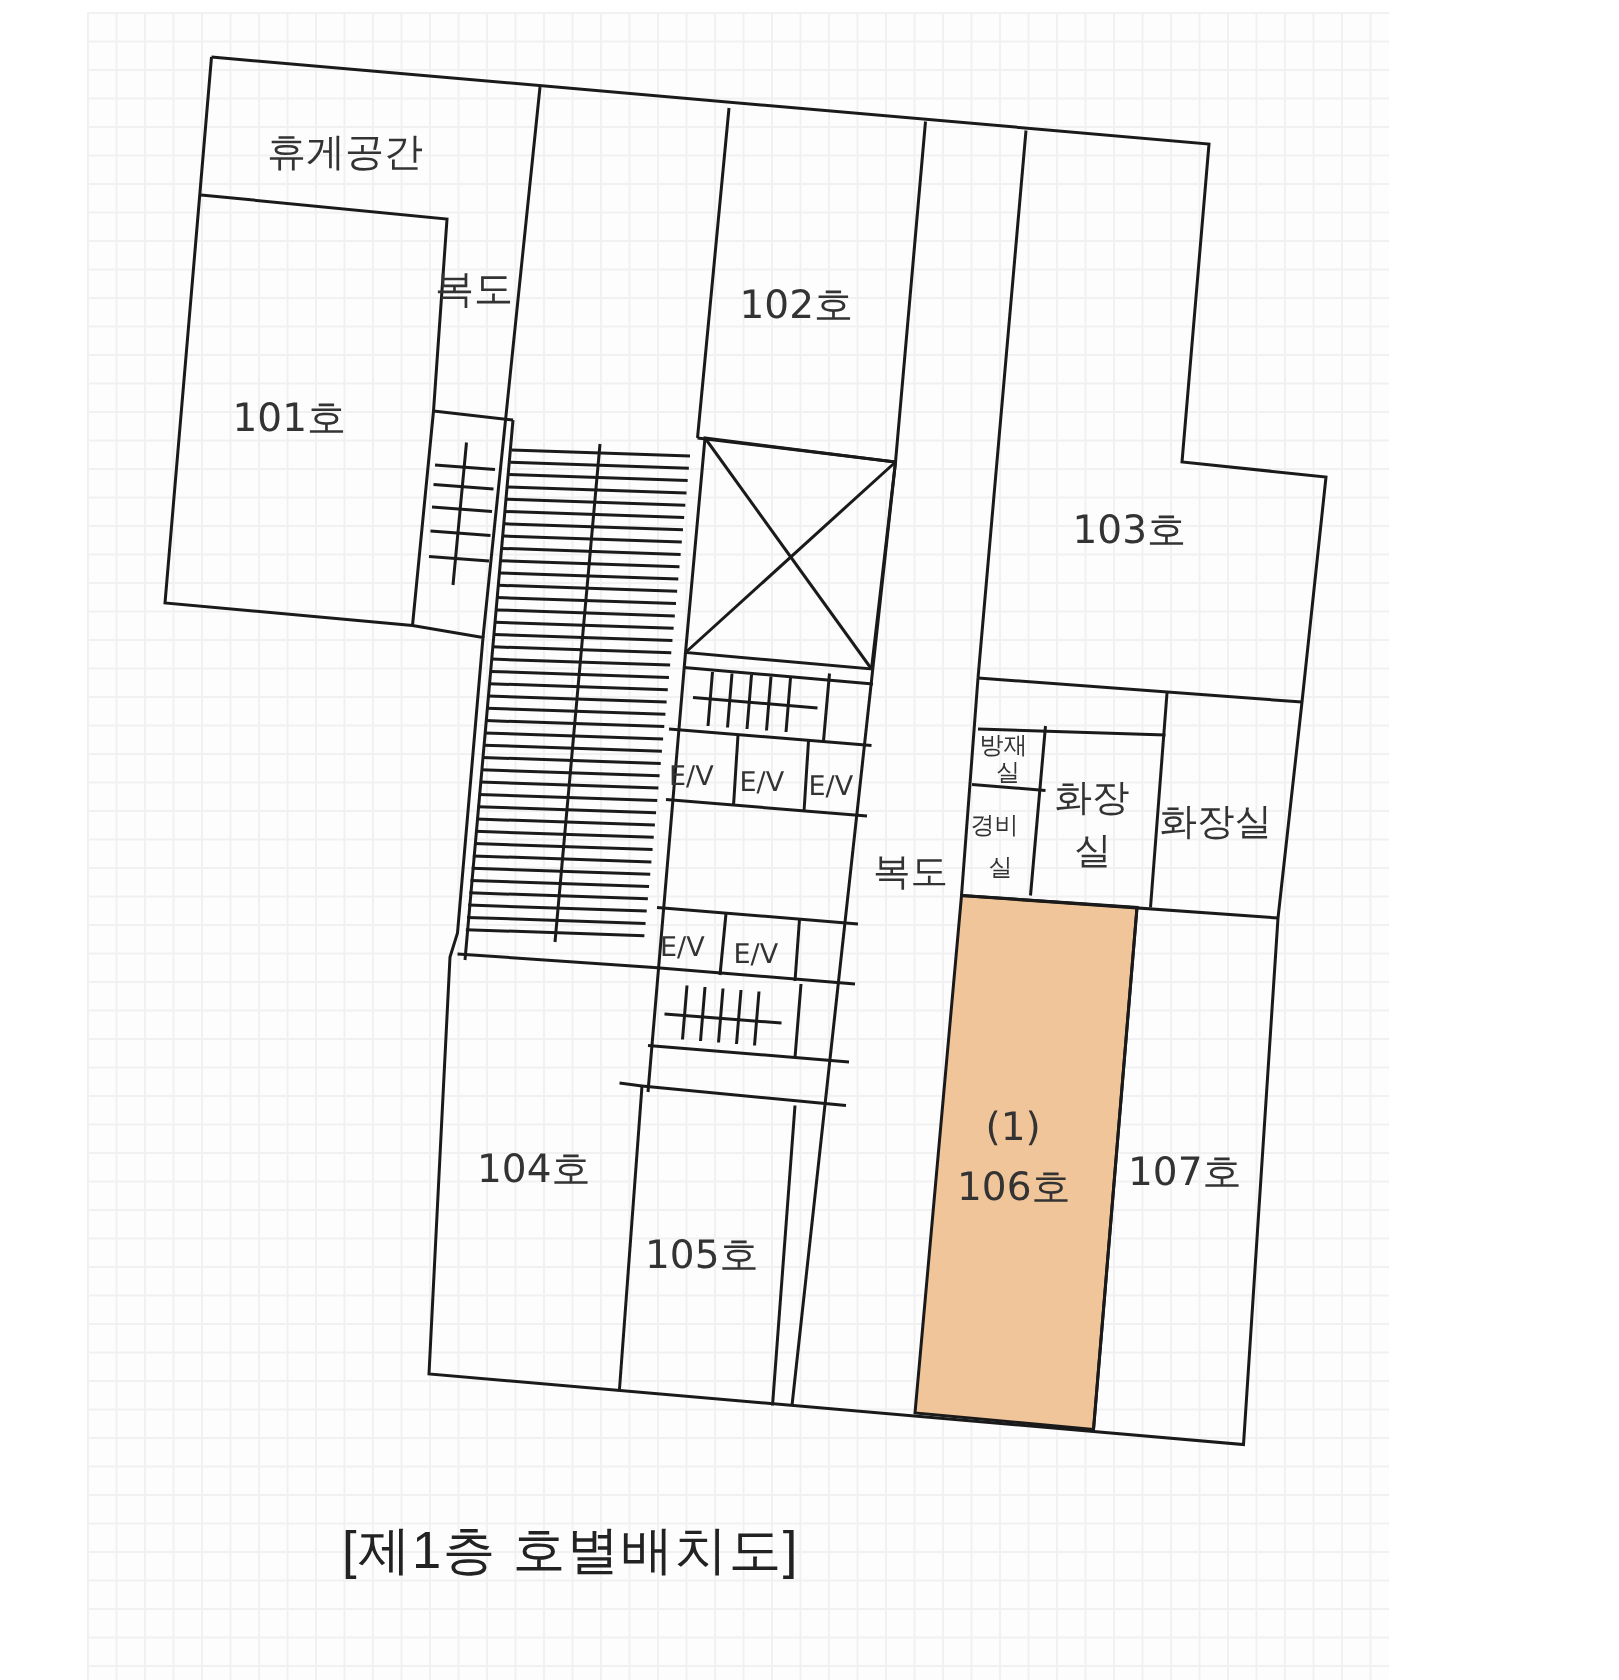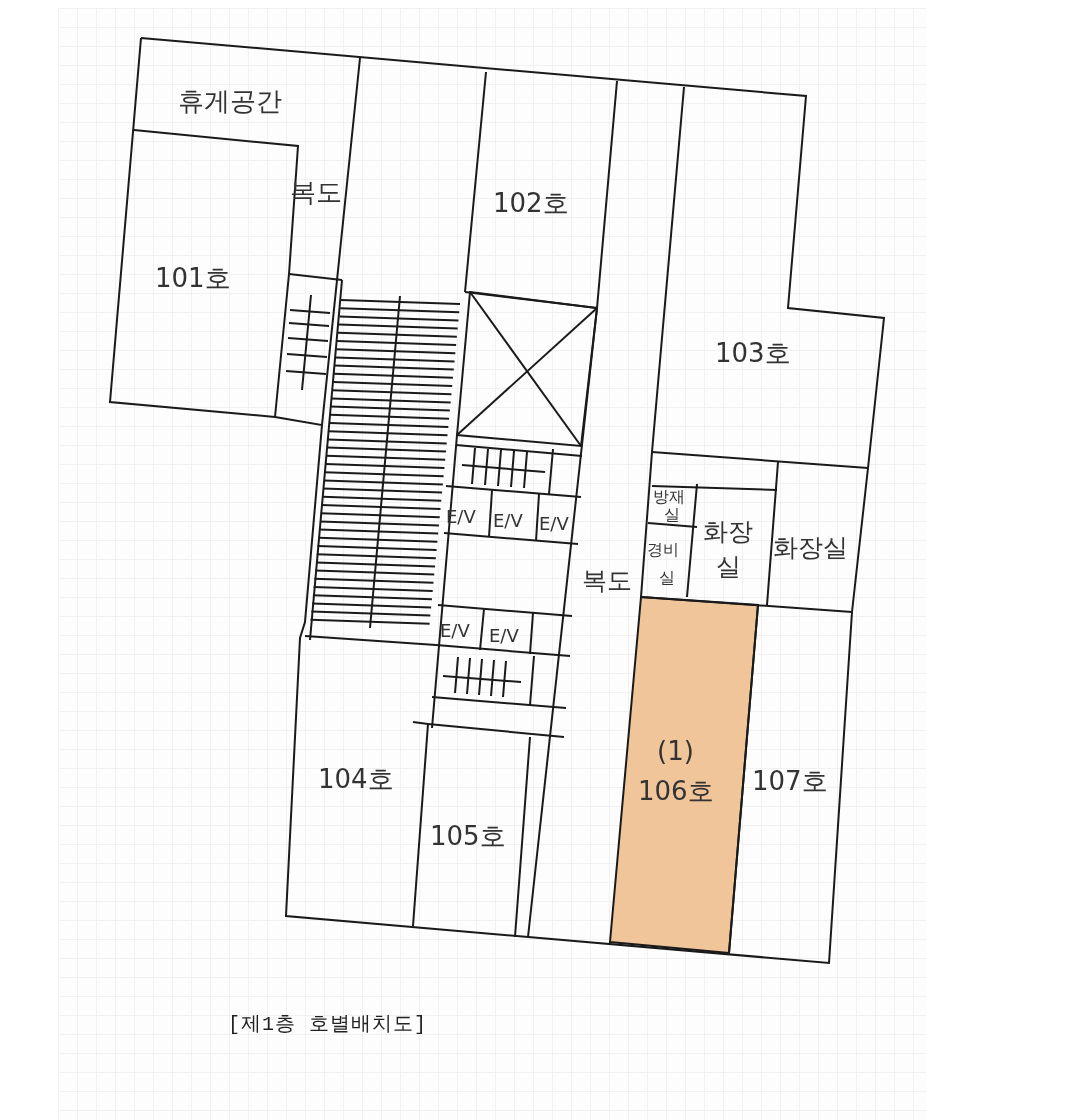--- a/index.html
+++ b/index.html
@@ -9,22 +9,22 @@
     background-color: #fdfdfd;
     background-image:
       linear-gradient(#f1f1f1 1px, transparent 1px),
       linear-gradient(90deg, #f1f1f1 1px, transparent 1px);
     background-size: 19px 19px;
   }
   svg.plan { position: absolute; left: 0; top: 0; }
   .lbl { fill: #333; font-family: "DejaVu Sans", sans-serif; }
   .caption {
     position: absolute; left: 228px; top: 1010px;
-    font-size: 20px; color: #222; letter-spacing: 1px;
-    font-family: Liberation Mono, monospace;
+    font-size: 35px; color: #222; letter-spacing: 1px;
+    font-family: Liberation Sans, sans-serif;
   }
 </style>
 </head>
 <body>
 
 <div class="sheet"></div>
 
 <svg class="plan" width="1079" height="1120" viewBox="0 0 1079 1120">
   <g stroke="#1a1a1a" stroke-width="2" fill="none" stroke-linejoin="miter">
 

